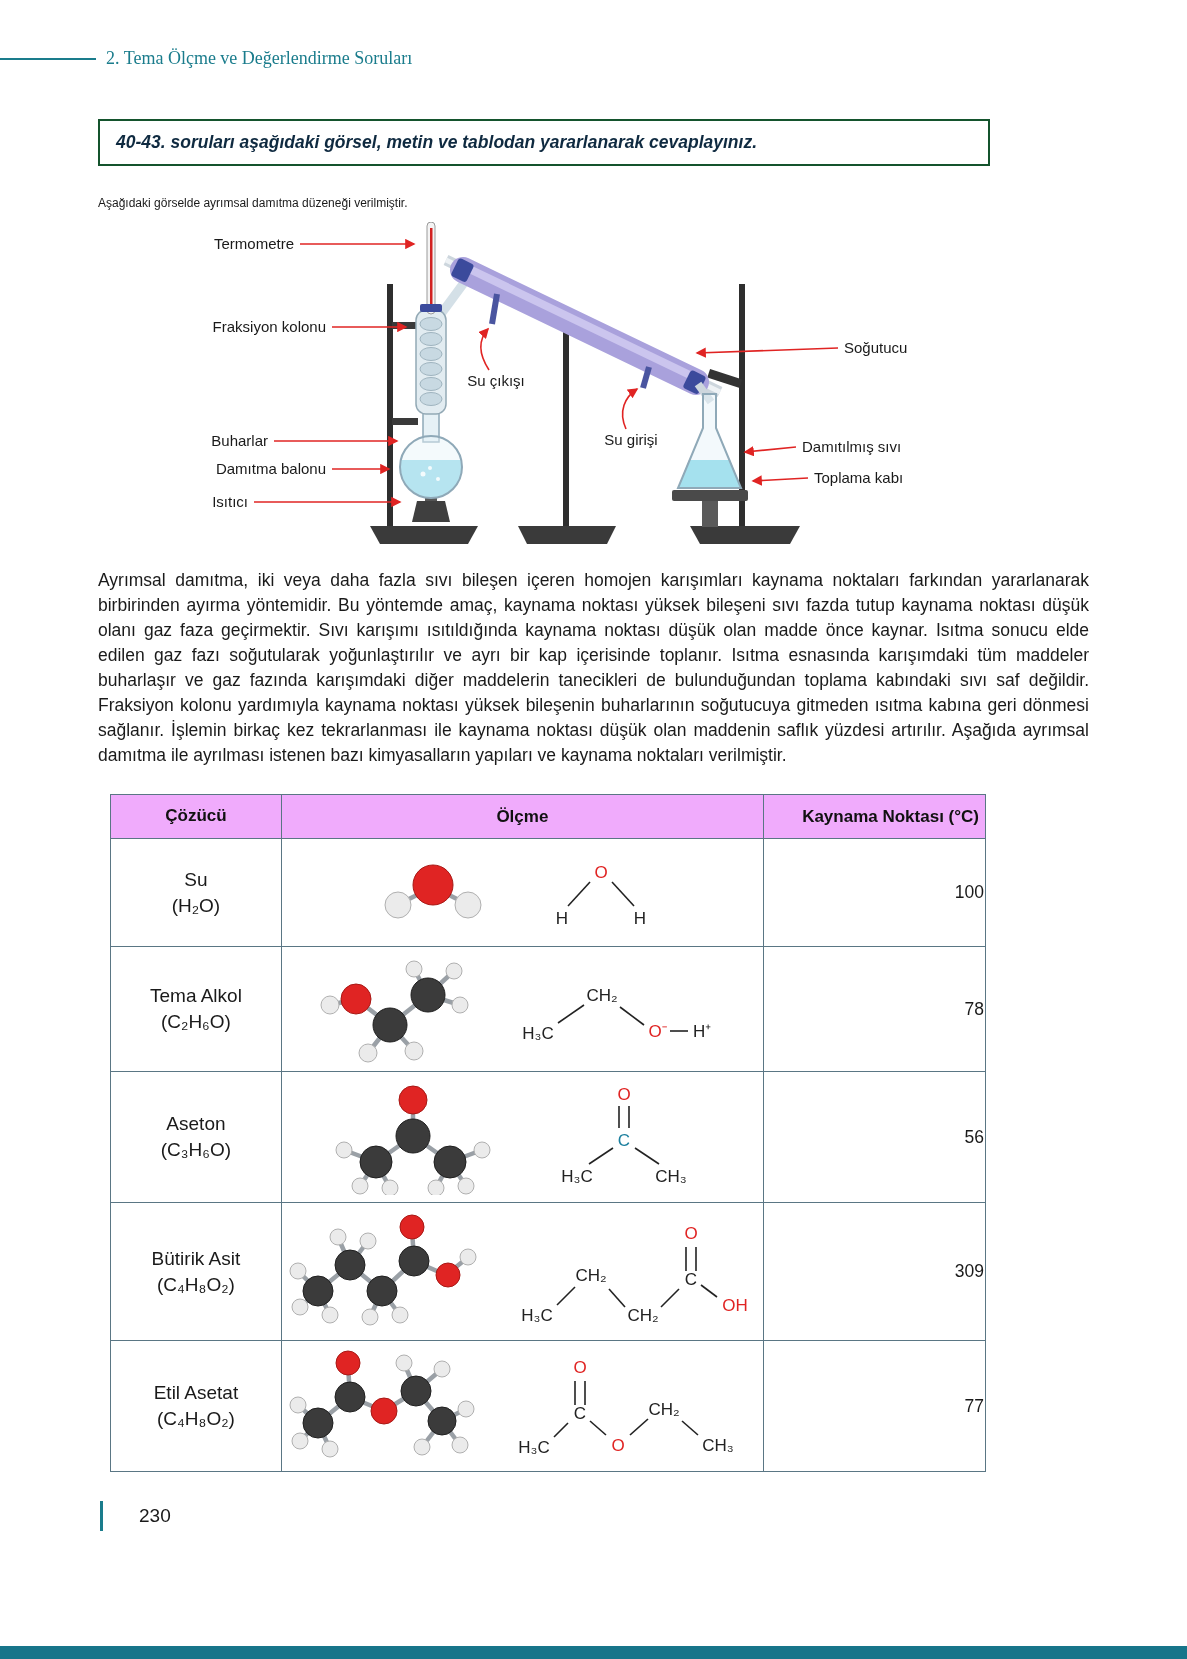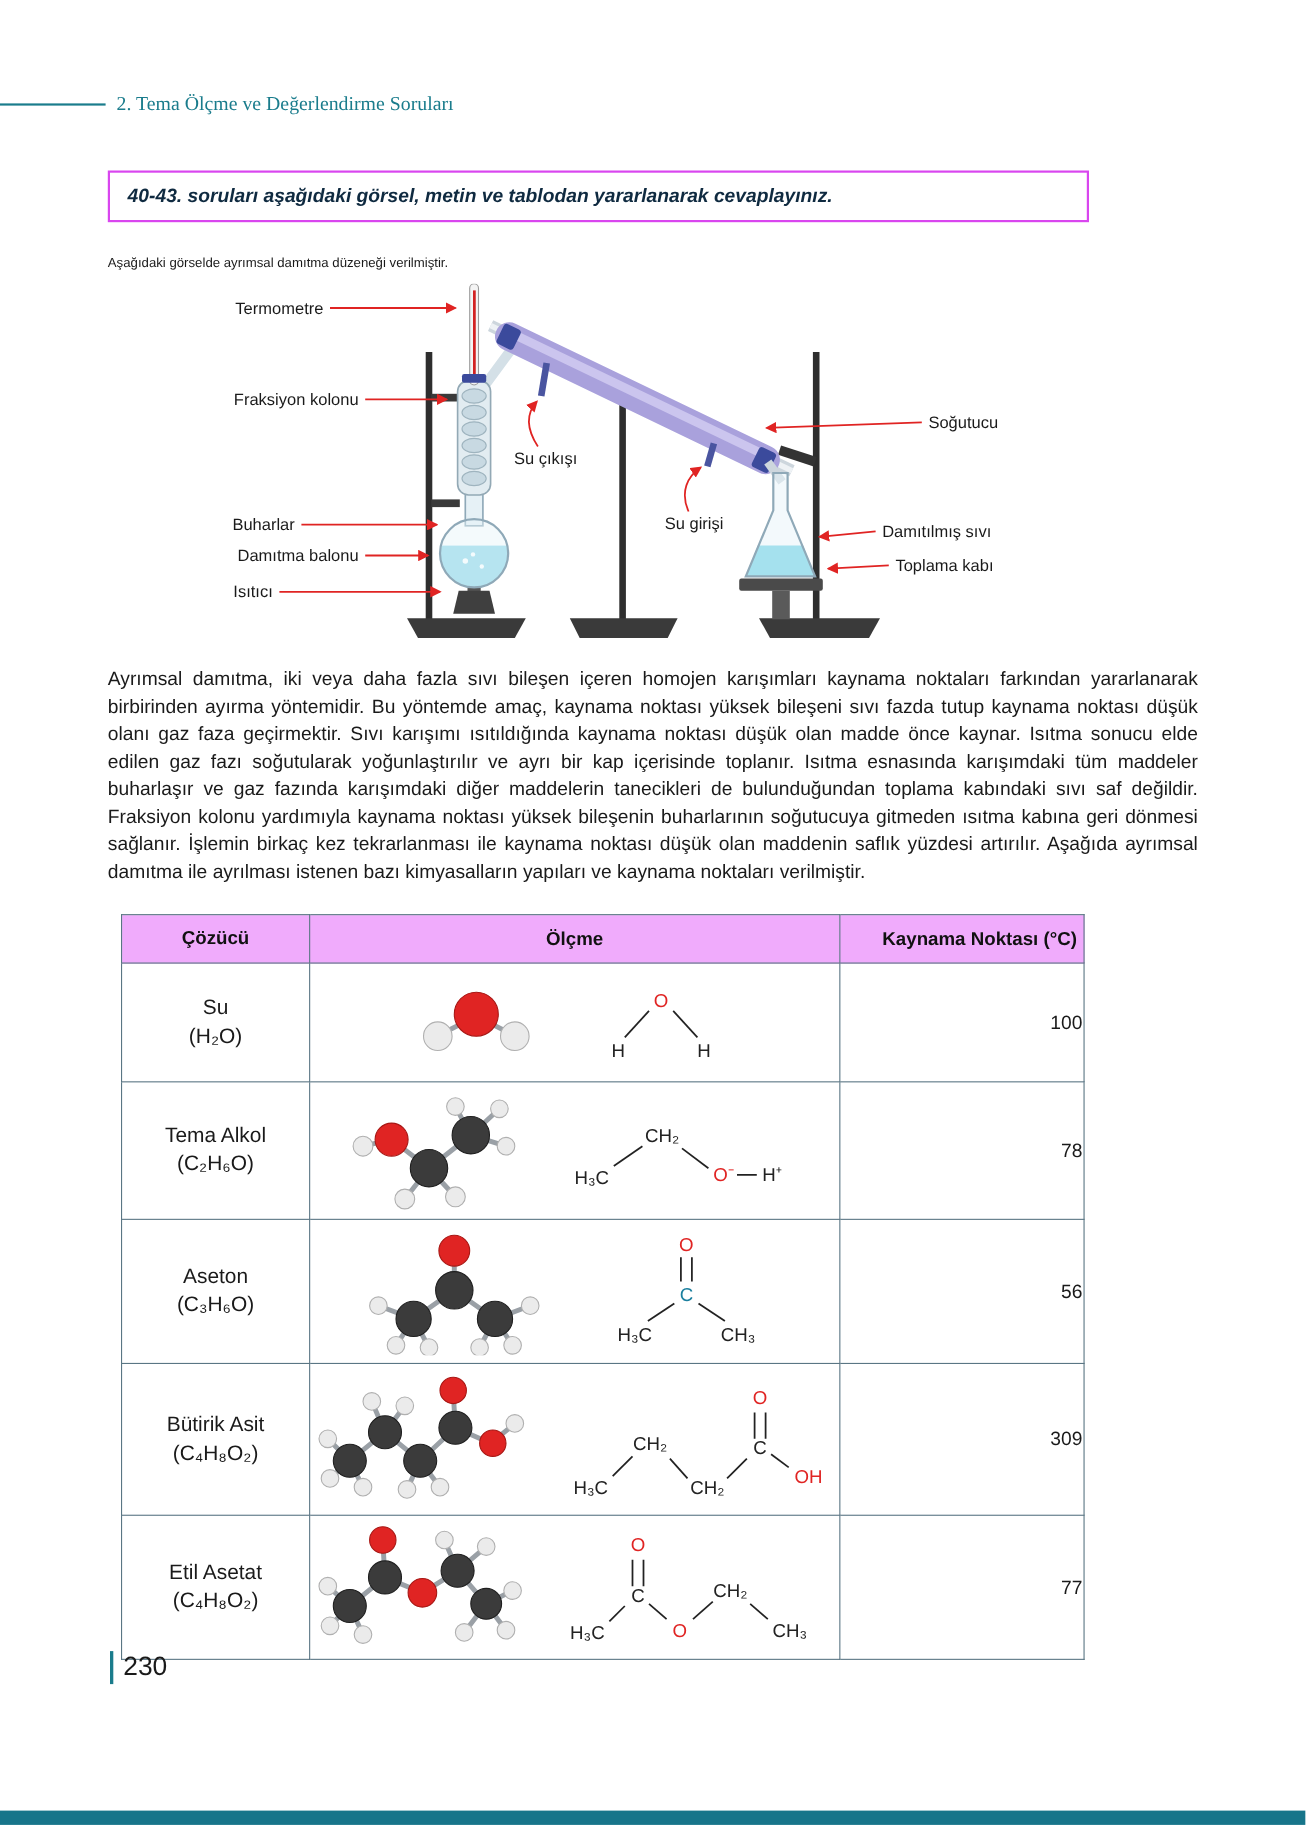--- a/index.html
+++ b/index.html
@@ -1,22 +1,22 @@
 <!DOCTYPE html>
 <html><head>
 <meta charset="utf-8">
 <style>
   html,body{margin:0;padding:0;background:#fff;}
   .page{position:relative;width:1187px;height:1659px;background:#fff;overflow:hidden;
         font-family:"Liberation Sans",sans-serif;color:#1a1a1a;}
-  .page-header{display:flex;align-items:center;padding-top:84px;}
+  .page-header{display:flex;align-items:center;padding-top:48px;}
   .header-rule{width:96px;height:2px;background:#1a7c8c;margin-right:10px;flex:0 0 auto;}
   .header-title{color:#1a7c8c;font-family:"Liberation Serif",serif;font-size:18px;}
   .content{margin:0 98px;}
-  .instruction-box{margin-top:50px;border:2px solid #d946ef;padding:11px 16px;width:856px;
+  .instruction-box{margin-top:50px;border:2px solid #14532d;padding:11px 16px;width:856px;
         font-weight:bold;font-style:italic;font-size:17.5px;color:#0f2a40;}
   .intro{margin:30px 0 0;font-size:12px;}
   .diagram{margin-top:12px;}
   .body-text{margin:2px 0 0;font-size:17.5px;line-height:1.43;text-align:justify;}
   table.solvents{border-collapse:collapse;margin:26px 0 0 12px;width:876px;}
   table.solvents th,table.solvents td{border:1px solid #5a7684;}
   table.solvents th{background:#f0abfc;font-size:17px;padding:10px 6px;color:#111;}
   .cell-name{width:176px;text-align:center;font-size:19px;line-height:1.35;}
   .cell-structure{width:460px;padding:6px 4px;}
   .cell-bp{width:236px;text-align:right;font-size:17.5px;}
@@ -26,21 +26,21 @@
   .atomC{fill:#3b3b3b;stroke:#1f1f1f;stroke-width:1;}
   .atomO{fill:#e02423;stroke:#a81815;stroke-width:1;}
   .bond{stroke:#222;stroke-width:1.6;}
   .ftext{font-family:"Liberation Sans",sans-serif;font-size:17px;fill:#222;}
   .fred{fill:#e02423;}
   .fteal{fill:#1b7f9e;}
   .rline{stroke:#e02423;stroke-width:1.6;fill:none;}
   .dlabel{font-family:"Liberation Sans",sans-serif;font-size:15px;fill:#1a1a1a;}
   .page-footer{position:absolute;left:100px;bottom:128px;display:flex;align-items:center;gap:9px;}
   .pagenum-bar{width:3px;height:30px;background:#1a7c8c;}
-  .page-number{font-size:24px;}
+  .page-number{font-size:19px;margin-left:27px;}
   .bottom-bar{position:absolute;left:0;bottom:0;width:100%;height:13px;background:#17758a;}
 </style>
 </head>
 <body>
 
 <div class="page">
 
   <header class="page-header">
     <span class="header-rule"></span>
     <span class="header-title">2. Tema Ölçme ve Değerlendirme Soruları</span>

